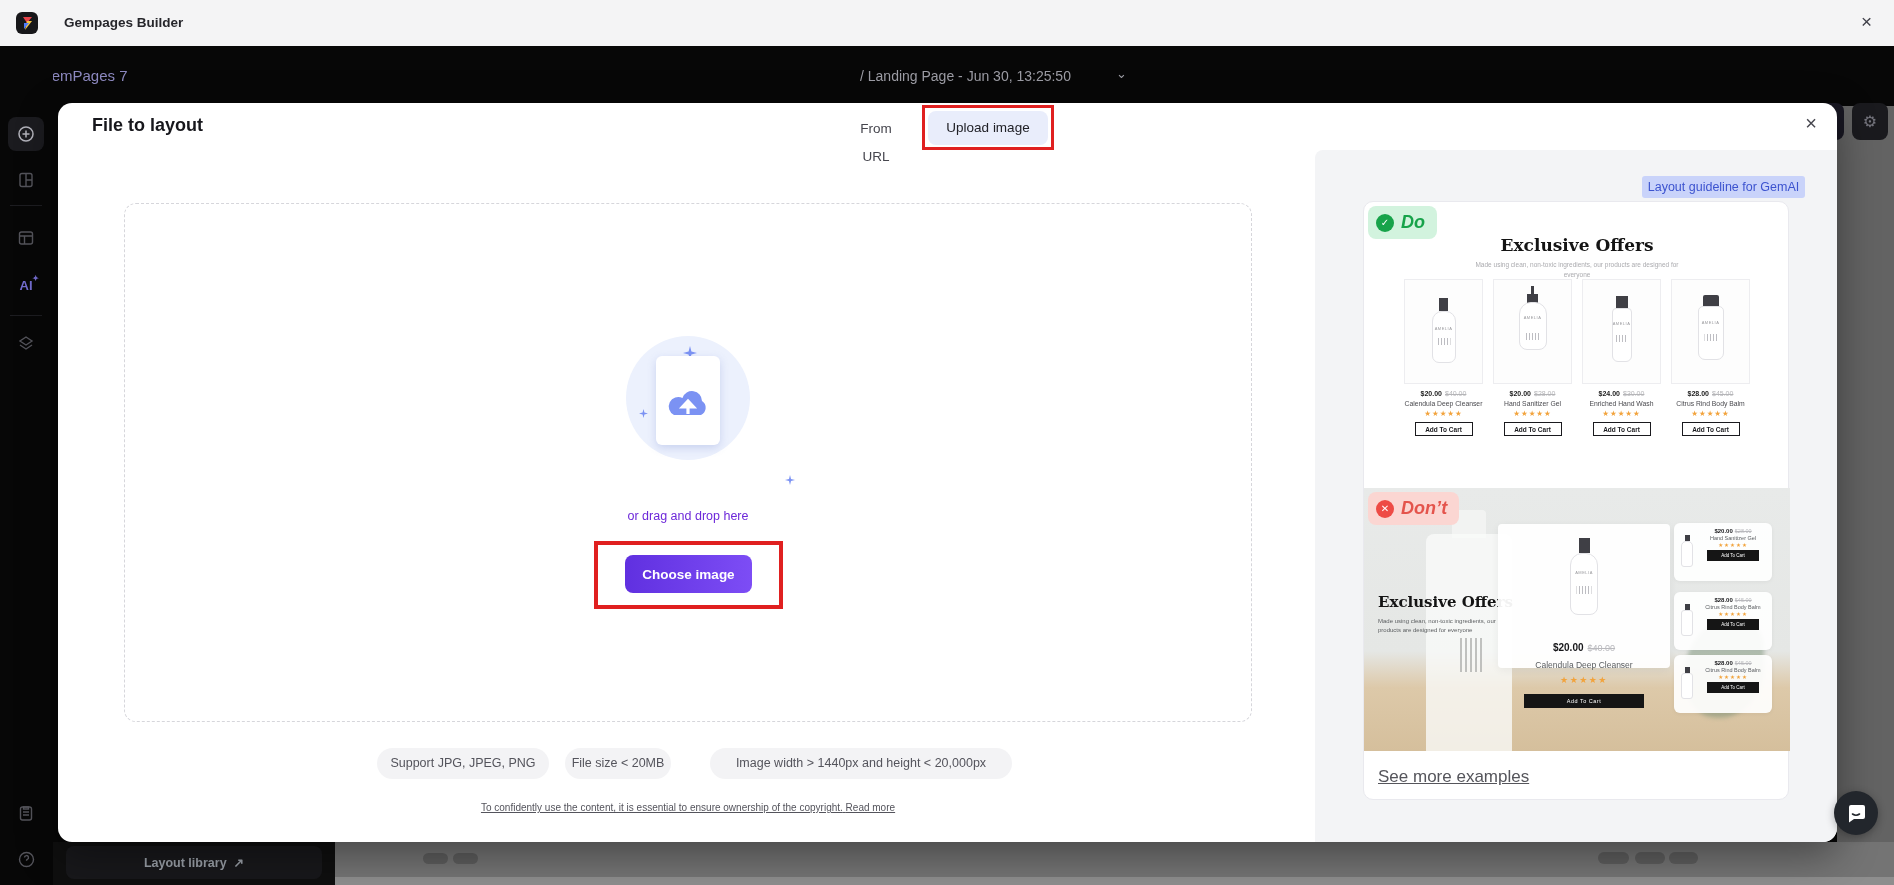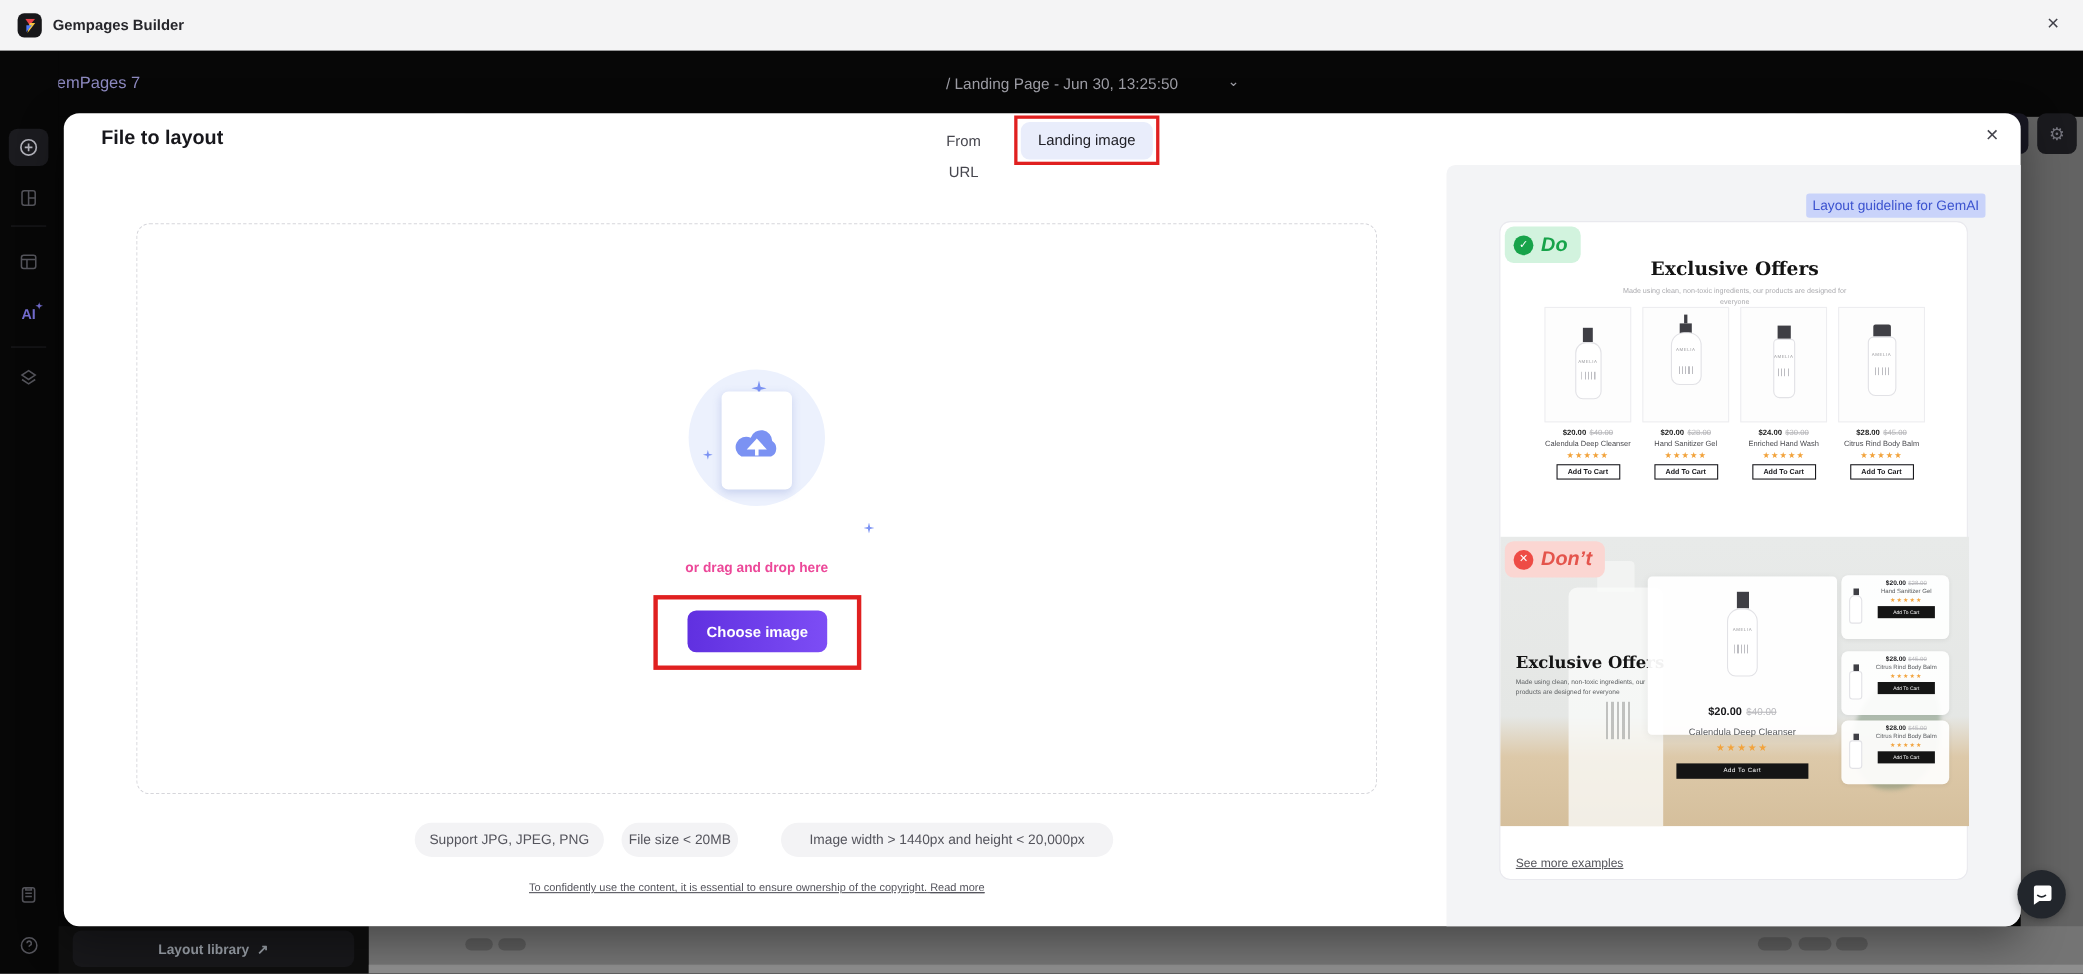--- a/index.html
+++ b/index.html
@@ -5,21 +5,21 @@
   * { margin:0; padding:0; box-sizing:border-box; }
   html,body { width:1894px; height:885px; overflow:hidden; background:#070707;
     font-family:"Liberation Sans", sans-serif; }
   .stage { position:relative; width:1894px; height:885px; }
   .abs { position:absolute; }
 
   
   .titlebar { left:0; top:0; width:1894px; height:46px; background:#f4f4f5; z-index:5; }
   .app-logo { left:16px; top:12px; width:22px; height:22px; border-radius:6px; background:#17171a;
     display:flex; align-items:center; justify-content:center; }
-  .app-title { left:48px; top:0; height:46px; line-height:46px; font-size:13.5px; font-weight:700; color:#26262b; }
+  .app-title { left:64px; top:0; height:46px; line-height:46px; font-size:13.5px; font-weight:700; color:#26262b; }
   .titlebar-close { right:22px; top:0; height:46px; line-height:44px; font-size:19px; color:#41414a; cursor:pointer; }
 
   
   .toolbar { left:0; top:46px; width:1894px; height:60px; background:#070707; z-index:4; }
   .exit-icon { left:14px; top:68px; color:#8d89c0; }
   .brand { left:40px; top:0; height:60px; line-height:60px; font-size:15px; font-weight:500; color:#8d89c0; }
   .device-group { left:169px; top:57px; width:163px; height:37px; background:#131316; border-radius:8px; display:flex; align-items:center; }
   .device-slot { width:40px; height:33px; display:flex; align-items:center; justify-content:center; color:#3c3c43; }
   .device-slot.active { background:#242428; border-radius:6px; color:#b9b9c1; margin-left:2px; width:36px; }
   .clock-icon { left:351px; top:67px; color:#88888f; }
@@ -71,21 +71,21 @@
   .modal-close { left:1738px; top:6px; width:30px; height:30px; line-height:28px; text-align:center;
     font-size:20px; color:#46464e; cursor:pointer; }
 
   .dropzone { left:66px; top:100px; width:1128px; height:519px; border:1.5px dashed #d6d6db; border-radius:12px; }
   .illus-circle { left:568px; top:233px; width:124px; height:124px; border-radius:50%; background:#ecf1fd; }
   .illus-paper { left:598px; top:253px; width:64px; height:89px; background:#fff; border-radius:6px;
     box-shadow:0 3px 8px rgba(120,140,210,.30); }
   .illus-cloud { left:606px; top:279px; }
   .sparkle { color:#7b92f3; }
   .up-heading { left:330px; top:373px; width:600px; text-align:center; font-size:17px; font-weight:700; color:#16161a; }
-  .up-sub { left:330px; top:406px; width:600px; text-align:center; font-size:12.5px; color:#ec4899;font-weight:bold; }
+  .up-sub { left:330px; top:406px; width:600px; text-align:center; font-size:12.5px; color:#6d28d9; }
   .choose-btn { left:567px; top:452px; width:127px; height:38px; border:none; border-radius:8px;
     background:linear-gradient(90deg,#6030e0,#7d4df5); color:#fff; font-size:13.5px; font-weight:700;
     font-family:"Liberation Sans",sans-serif; cursor:pointer; }
   .redbox-btn { left:536px; top:438px; width:189px; height:68px; border-width:4px; }
   .req-pill { top:645px; height:31px; line-height:31px; text-align:center; background:#f3f3f5;
     border-radius:16px; font-size:12.5px; color:#54545c; }
   .copyright { left:230px; top:699px; width:800px; text-align:center; font-size:10px; color:#54545c;text-decoration:underline; }
   .read-more { text-decoration:underline; color:#54545c; cursor:pointer; }
 
   
@@ -142,21 +142,21 @@
     background:#151515; color:#fff; font-size:5.5px; text-align:center; letter-spacing:.5px; }
   .side-card { left:310px; width:98px; background:rgba(255,255,255,.92); border-radius:6px;
     box-shadow:0 1px 4px rgba(0,0,0,.05); padding:5px 4px 5px 24px; }
   .sc-bottle { position:absolute; left:7px; top:12px; }
   .sc-price { text-align:center; font-size:6px; font-weight:700; color:#17171a; }
   .sc-old { font-weight:400; font-size:5.5px; color:#b9b9bd; text-decoration:line-through; margin-left:2px; }
   .sc-name { text-align:center; font-size:5.5px; color:#5a5d60; margin-top:1px; }
   .sc-stars { text-align:center; font-size:5.5px; letter-spacing:1px; color:#f2a33c; margin-top:1px; }
   .sc-cta { margin:2px auto 0; width:52px; height:11px; line-height:11px; background:#151515; color:#fff;
     font-size:4.5px; text-align:center; }
-  .see-more { left:14px; top:565px; font-size:11px; color:#55555b; text-decoration:underline; cursor:pointer;margin-top:12px; }
+  .see-more { left:14px; top:565px; font-size:17px; color:#55555b; text-decoration:underline; cursor:pointer; }
 
   .chat-fab { left:1834px; top:791px; width:44px; height:44px; border-radius:50%; background:#22262c; z-index:20;
     display:flex; align-items:center; justify-content:center; cursor:pointer; box-shadow:0 2px 8px rgba(0,0,0,.3); }
 </style>
 </head>
 <body>
 
 <div class="stage">
 
   <div class="abs titlebar">
@@ -297,21 +297,21 @@
   <div class="abs browse-panel">
     <div class="abs browse-btn" style="left:13px; top:4px;">
       <span>Layout library</span>
       <span>↗</span>
     </div>
   </div>
 
   <div class="abs modal">
     <div class="abs modal-title">File to layout</div>
     <div class="abs tab-plain">From URL</div>
-    <div class="abs tab-pill">Landing image</div>
+    <div class="abs tab-pill">Upload image</div>
     <div class="abs red-box redbox-tab"></div>
     <div class="abs modal-close">×</div>
 
     <div class="abs dropzone"></div>
     <div class="abs illus-circle"></div>
     <svg class="abs sparkle" style="left:625px; top:243px;" width="14" height="14" viewBox="0 0 14 14">
       <path d="M7 0 L8.4 5.6 L14 7 L8.4 8.4 L7 14 L5.6 8.4 L0 7 L5.6 5.6 Z" fill="currentColor"></path>
       </svg>
     <svg class="abs sparkle" style="left:727px; top:372px;" width="10" height="10" viewBox="0 0 14 14">
       <path d="M7 0 L8.4 5.6 L14 7 L8.4 8.4 L7 14 L5.6 8.4 L0 7 L5.6 5.6 Z" fill="currentColor"></path>

